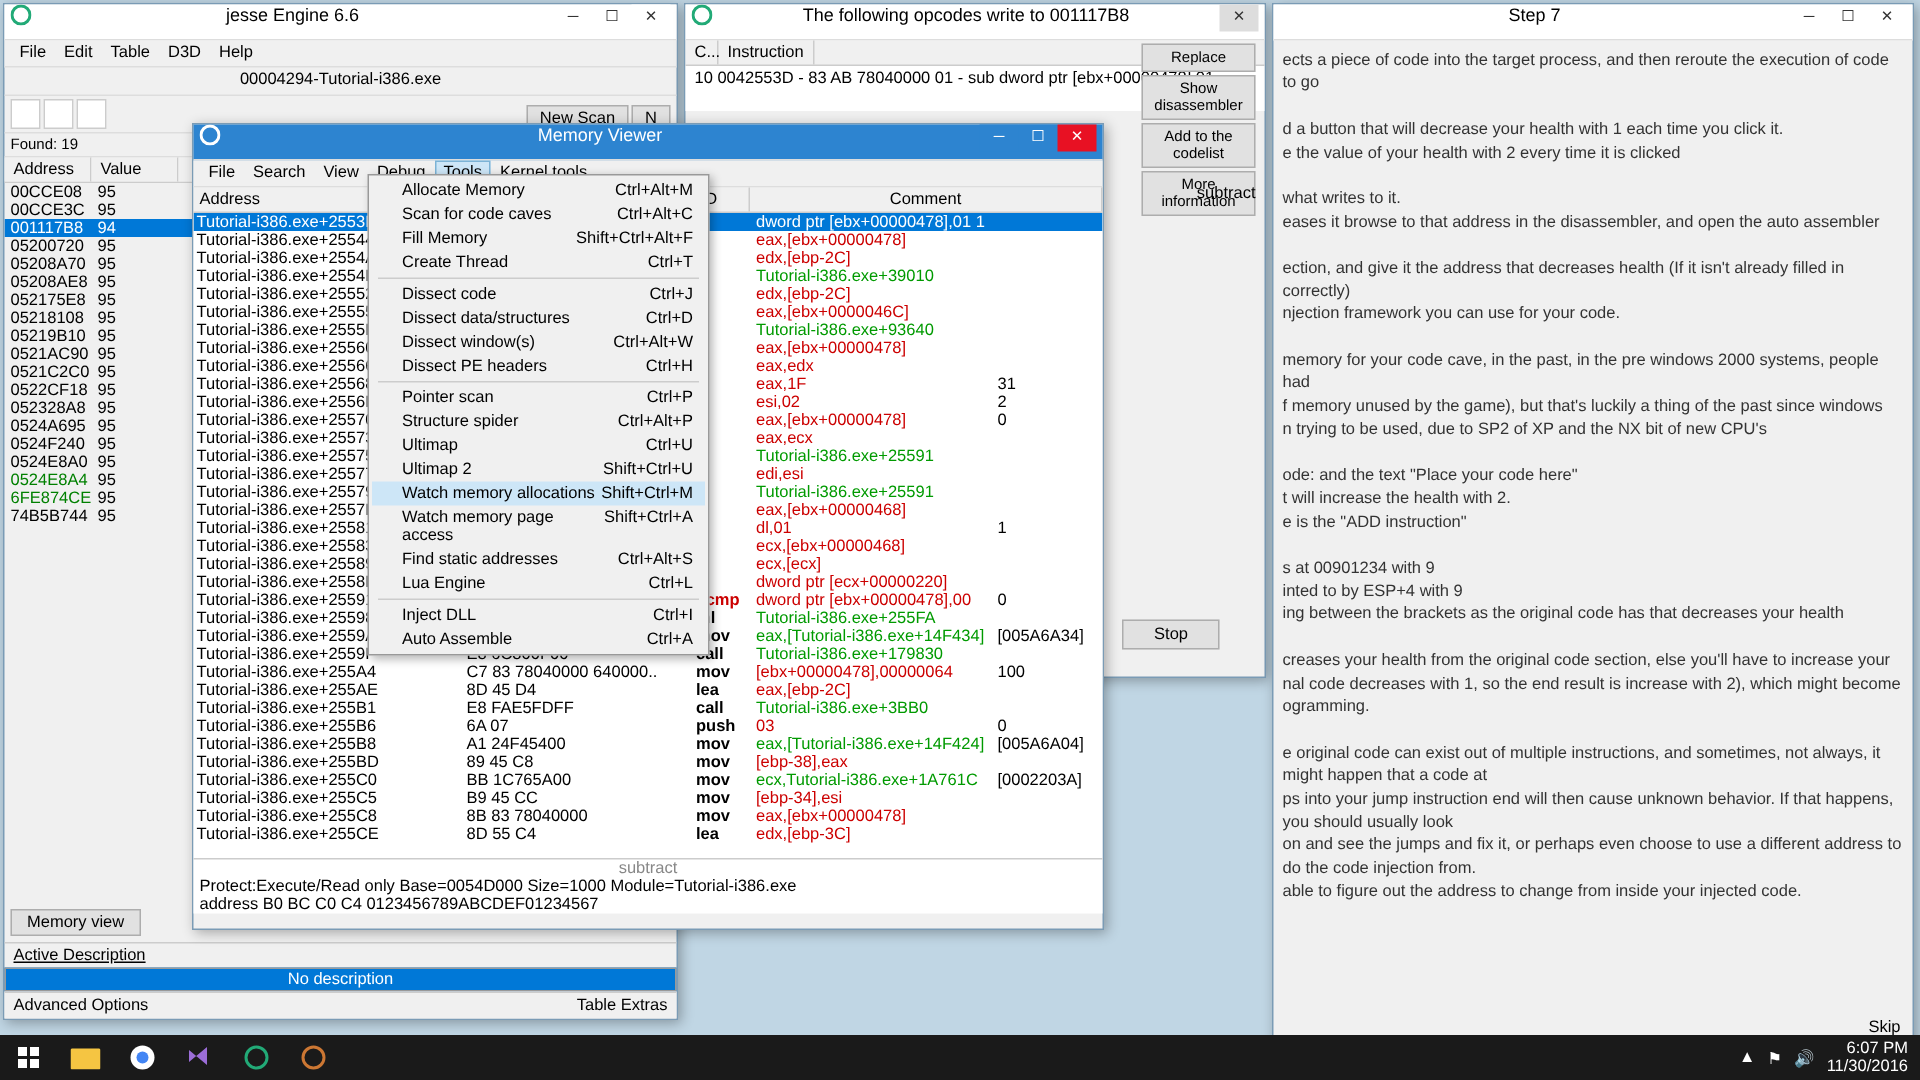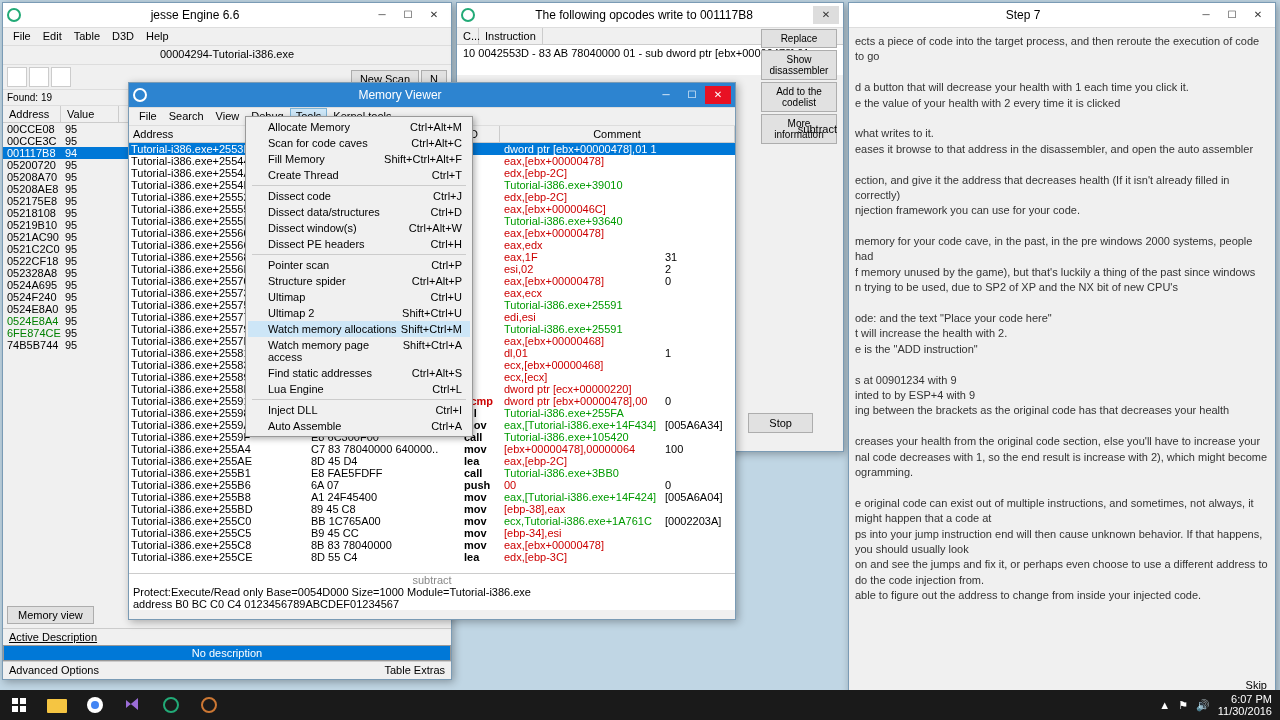--- a/index.html
+++ b/index.html
@@ -1,18 +1,18 @@
 <!DOCTYPE html>
 <html><head>
 <meta charset="utf-8">
 <style>
 * { margin:0; padding:0; box-sizing:border-box; font-family:"Segoe UI",Tahoma,sans-serif; font-size:11px; }
 body { background:#c0d6e4; width:1280px; height:720px; overflow:hidden; position:relative; }
 .window { position:absolute; background:#f0f0f0; border:1px solid #7a9bb5; box-shadow:2px 2px 8px rgba(0,0,0,0.3); }
-.titlebar { height:24px; background:#fff; border-bottom:1px solid #ddd; display:flex; align-items:center; padding:12px 4px; }
+.titlebar { height:24px; background:#fff; border-bottom:1px solid #ddd; display:flex; padding:0 4px; }
 .titlebar .title { flex:1; text-align:center; font-size:12px; }
 .titlebar .ctrls { display:flex; }
 .titlebar .ctrls span { width:26px; height:18px; text-align:center; line-height:18px; cursor:pointer; font-size:10px; color:#333; }
 .titlebar .ctrls .close { background:#fff; }
 .menubar { height:18px; display:flex; background:#f0f0f0; border-bottom:1px solid #ddd; padding:0 4px; }
 .menubar span { padding:2px 6px; }
 .menubar .highlighted { background:#cde6f7; border:1px solid #7cb3d6; padding:1px 5px; }
 .processbar { text-align:center; padding:2px 0 4px; border-bottom:1px solid #ddd; font-size:11px; }
 .toolbar { padding:2px 4px; border-bottom:1px solid #ddd; display:flex; gap:2px; }
 .tbtn { width:20px; height:20px; border:1px solid #ccc; background:#fff; }
@@ -432,21 +432,21 @@
         <span class="addr">Tutorial-i386.exe+2559A</span>
         <span class="bytes">A1 34F45400</span>
         <span class="opc" style="color:#000">mov</span>
         <span class="arg"><span class="grn">eax,[Tutorial-i386.exe+14F434]</span></span>
         <span class="cmt">[005A6A34]</span>
       </div>
       <div class="line">
         <span class="addr">Tutorial-i386.exe+2559F</span>
         <span class="bytes">E8 6C300F00</span>
         <span class="opc" style="color:#000">call</span>
-        <span class="arg"><span class="grn">Tutorial-i386.exe+105420</span></span>
+        <span class="arg"><span class="grn">Tutorial-i386.exe+179830</span></span>
         <span class="cmt"></span>
       </div>
       <div class="line">
         <span class="addr">Tutorial-i386.exe+255A4</span>
         <span class="bytes">C7 83 78040000 640000..</span>
         <span class="opc" style="color:#000">mov</span>
         <span class="arg"><span class="red">[ebx+00000478],00000064</span></span>
         <span class="cmt">100</span>
       </div>
       <div class="line">
@@ -460,21 +460,21 @@
         <span class="addr">Tutorial-i386.exe+255B1</span>
         <span class="bytes">E8 FAE5FDFF</span>
         <span class="opc" style="color:#000">call</span>
         <span class="arg"><span class="grn">Tutorial-i386.exe+3BB0</span></span>
         <span class="cmt"></span>
       </div>
       <div class="line">
         <span class="addr">Tutorial-i386.exe+255B6</span>
         <span class="bytes">6A 07</span>
         <span class="opc" style="color:#000">push</span>
-        <span class="arg"><span class="red">00</span></span>
+        <span class="arg"><span class="red">03</span></span>
         <span class="cmt">0</span>
       </div>
       <div class="line">
         <span class="addr">Tutorial-i386.exe+255B8</span>
         <span class="bytes">A1 24F45400</span>
         <span class="opc" style="color:#000">mov</span>
         <span class="arg"><span class="grn">eax,[Tutorial-i386.exe+14F424]</span></span>
         <span class="cmt">[005A6A04]</span>
       </div>
       <div class="line">

